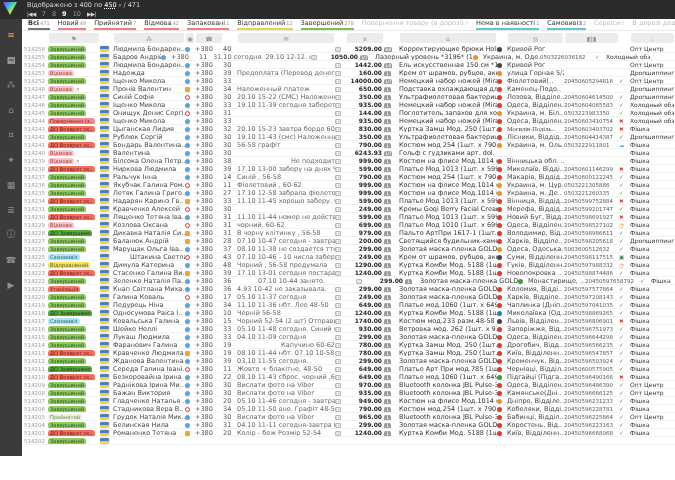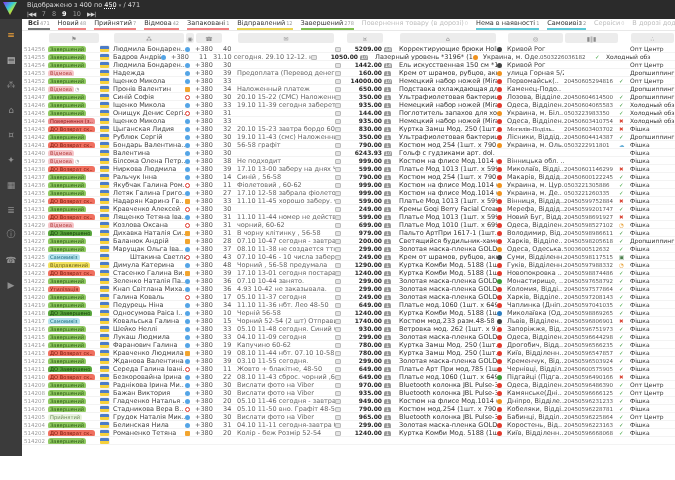--- a/index.html
+++ b/index.html
@@ -294,21 +294,21 @@
         <div class="cell c-name" style="width: 72px;">Іщенко Микола</div>
         <div class="cell " style="width: 10px;"><span class="msgr viber" style="background: rgb(85, 165, 230);"></span></div>
         <div class="cell c-phone" style="width: 28px;">+380</div>
         <div class="cell c-psuf" style="width: 14px;">33</div>
         <div class="cell c-comment" style="width: 98px;"></div>
         <div class="cell " style="width: 11px;"><span class="chanbox"></span></div>
         <div class="cell c-price" style="width: 38px;">14000.00</div>
         <div class="cell " style="width: 15px;"><span class="qty">10</span></div>
         <div class="cell c-product" style="width: 98px;">Немецкий набор ножей (Mirag..</div>
         <div class="cell " style="width: 10px;"><span class="deliv" style="background: rgb(226, 59, 46);"></span></div>
-        <div class="cell c-city" style="width: 57px;">Первомайськ(..</div>
+        <div class="cell c-city" style="width: 57px;">Фіолетовий(..</div>
         <div class="cell c-track" style="width: 55px;">20450605294816</div>
         <div class="cell sicon checkin" style="width: 11px; color: rgb(47, 143, 47);">✓</div>
         <div class="cell c-tag" style="width: 45px;">Опт Центр</div>
       </div>
       <div class="row">
         <div class="cell c-id" style="width: 26px;">514248</div>
         <div class="cell " style="width: 52px;"><span class="badge st-refuse">Відмова</span><span class="clk">◔</span></div>
         <div class="cell " style="width: 13px;"><span class="flagbox"><div class="flag-b"></div><div class="flag-y"></div></span></div>
         <div class="cell c-name" style="width: 72px;">Пронів Валентин</div>
         <div class="cell " style="width: 10px;"><span class="msgr lic" style="background: rgb(242, 165, 47);"></span></div>
@@ -478,21 +478,21 @@
         <div class="cell c-tag" style="width: 45px;">Фішка</div>
       </div>
       <div class="row">
         <div class="cell c-id" style="width: 26px;">514239</div>
         <div class="cell " style="width: 52px;"><span class="badge st-refuse">Відмова</span><span class="clk">◔</span></div>
         <div class="cell " style="width: 13px;"><span class="flagbox"><div class="flag-b"></div><div class="flag-y"></div></span></div>
         <div class="cell c-name" style="width: 72px;">Білсока Олена Петр..</div>
         <div class="cell " style="width: 10px;"><span class="msgr viber" style="background: rgb(85, 165, 230);"></span></div>
         <div class="cell c-phone" style="width: 28px;">+380</div>
         <div class="cell c-psuf" style="width: 14px;">38</div>
-        <div class="cell c-comment" style="width: 98px;">Не подходит</div>
+        <div class="cell c-comment" style="width: 98px; text-align: right;">Не подходит</div>
         <div class="cell " style="width: 11px;"><span class="chanbox"></span></div>
         <div class="cell c-price" style="width: 38px;">999.00</div>
         <div class="cell " style="width: 15px;"><span class="qty">1</span></div>
         <div class="cell c-product" style="width: 98px;">Костюм на флисе Мод.1014 (1ш..</div>
         <div class="cell " style="width: 10px;"><span class="deliv" style="background: rgb(226, 59, 46);"></span></div>
         <div class="cell c-city" style="width: 57px;">Вінницька обл. ..</div>
         <div class="cell c-track" style="width: 55px;"></div>
         <div class="cell sicon " style="width: 11px;"></div>
         <div class="cell c-tag" style="width: 45px;">Фішка</div>
       </div>
@@ -763,21 +763,21 @@
         <div class="cell c-tag" style="width: 45px;">Фішка</div>
       </div>
       <div class="row">
         <div class="cell c-id" style="width: 26px;">514222</div>
         <div class="cell " style="width: 52px;"><span class="badge st-done">Завершений</span></div>
         <div class="cell " style="width: 13px;"><span class="flagbox"><div class="flag-b"></div><div class="flag-y"></div></span></div>
         <div class="cell c-name" style="width: 72px;">Зеленко Наталія Па..</div>
         <div class="cell " style="width: 10px;"><span class="msgr viber" style="background: rgb(85, 165, 230);"></span></div>
         <div class="cell c-phone" style="width: 28px;">+380</div>
         <div class="cell c-psuf" style="width: 14px;">36</div>
-        <div class="cell c-comment" style="width: 98px;">07.10 10-44 занято.</div>
+        <div class="cell c-comment" style="width: 98px; margin-left: 21px;">07.10 10-44 занято.</div>
         <div class="cell " style="width: 11px;"><span class="chanbox"></span></div>
         <div class="cell c-price" style="width: 38px;">299.00</div>
         <div class="cell " style="width: 15px;"><span class="qty">1</span></div>
         <div class="cell c-product" style="width: 98px;">Золотая маска-пленка GOLD C..</div>
         <div class="cell " style="width: 10px;"><span class="deliv" style="background: rgb(63, 156, 58);"></span></div>
         <div class="cell c-city" style="width: 57px;">Монастирище, ..</div>
         <div class="cell c-track" style="width: 55px;">20450597658792</div>
         <div class="cell sicon checkin" style="width: 11px; color: rgb(47, 143, 47);">✓</div>
         <div class="cell c-tag" style="width: 45px;">Фішка</div>
       </div>
@@ -915,21 +915,21 @@
         <div class="cell c-tag" style="width: 45px;">Фішка</div>
       </div>
       <div class="row">
         <div class="cell c-id" style="width: 26px;">514214</div>
         <div class="cell " style="width: 52px;"><span class="badge st-done">Завершений</span></div>
         <div class="cell " style="width: 13px;"><span class="flagbox"><div class="flag-b"></div><div class="flag-y"></div></span></div>
         <div class="cell c-name" style="width: 72px;">Фаранович Галина</div>
         <div class="cell " style="width: 10px;"><span class="msgr viber" style="background: rgb(85, 165, 230);"></span></div>
         <div class="cell c-phone" style="width: 28px;">+380</div>
         <div class="cell c-psuf" style="width: 14px;">19</div>
-        <div class="cell c-comment" style="width: 98px;">Капучино 60-62</div>
+        <div class="cell c-comment" style="width: 98px; text-align: right;">Капучино 60-62</div>
         <div class="cell " style="width: 11px;"><span class="chanbox"></span></div>
         <div class="cell c-price" style="width: 38px;">780.00</div>
         <div class="cell " style="width: 15px;"><span class="qty">1</span></div>
         <div class="cell c-product" style="width: 98px;">Куртка Замш Мод. 250 (1шт. х 7..</div>
         <div class="cell " style="width: 10px;"><span class="deliv" style="background: rgb(226, 59, 46);"></span></div>
         <div class="cell c-city" style="width: 57px;">Дрогобич, Відд..</div>
         <div class="cell c-track" style="width: 55px;">20450596566235</div>
         <div class="cell sicon checkin" style="width: 11px; color: rgb(47, 143, 47);">✓</div>
         <div class="cell c-tag" style="width: 45px;">Фішка</div>
       </div>

